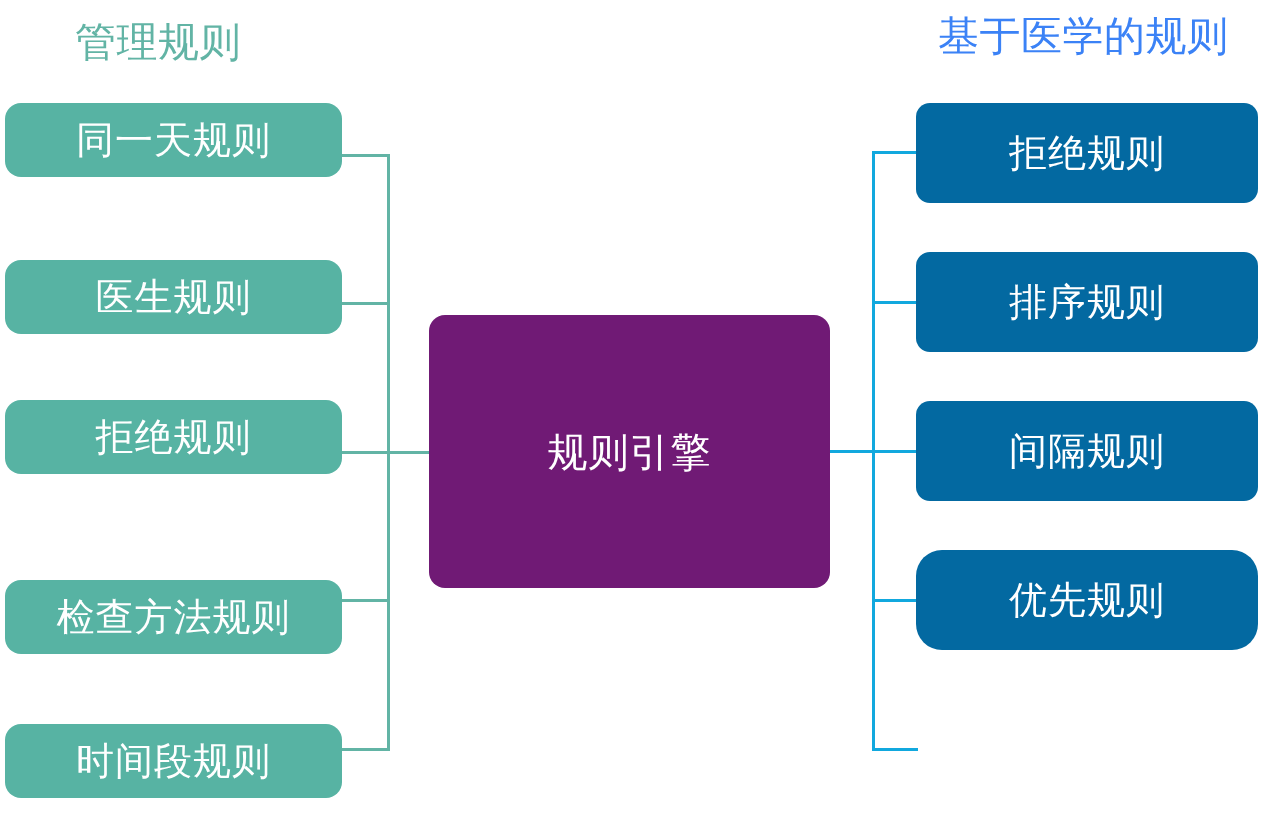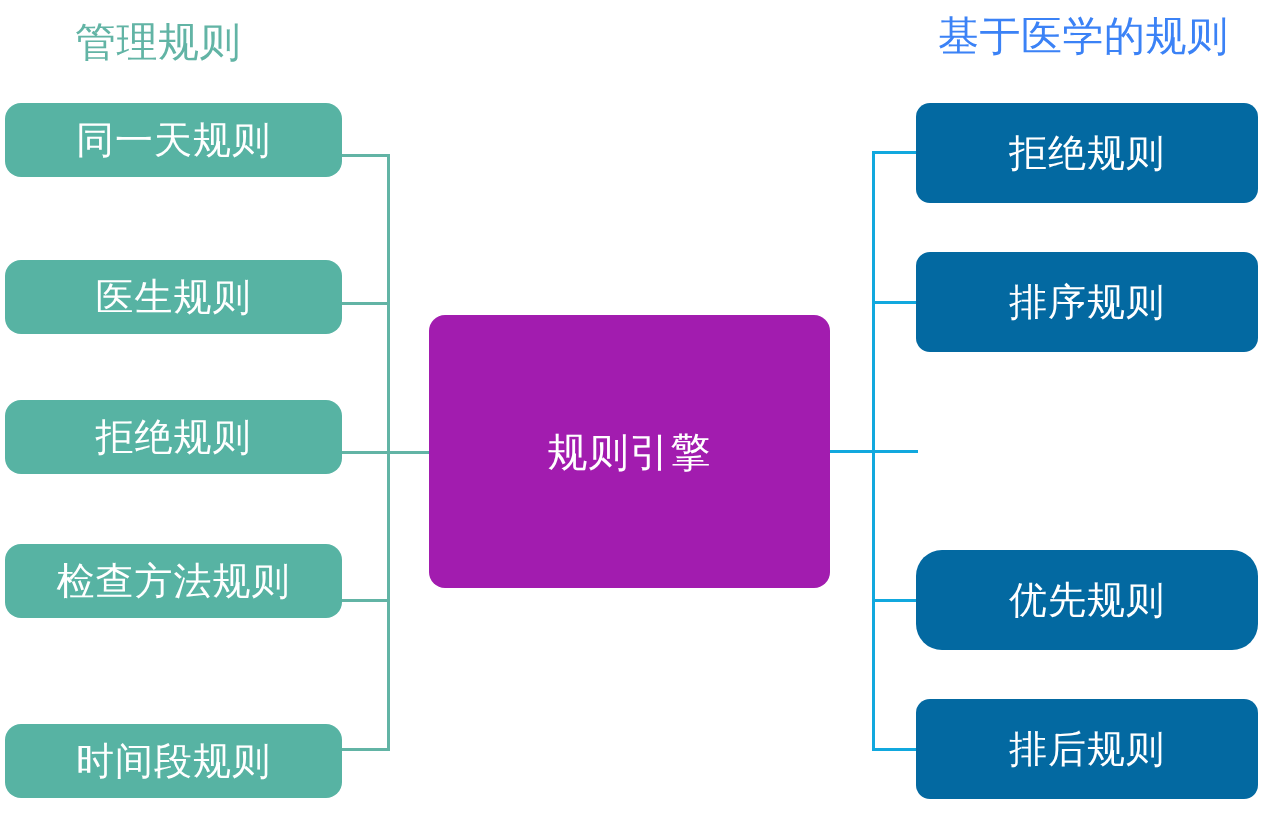--- a/index.html
+++ b/index.html
@@ -40,21 +40,21 @@
     background:#57b3a3;
     border-radius:16px;
   }
   .node.right{
     left:916px;width:342px;height:100px;
     background:#0369a1;
     border-radius:14px;
   }
   #center-node{
     left:429px;top:315px;width:401px;height:273px;
-    background:#a21caf;
+    background:#701a75;
     border-radius:16px;
     font-size:40px;
   }
 
   .spine{position:absolute;}
   .spine.v{width:3px;}
   .spine.h{height:3px;}
   .teal{background:#62b4a5;}
   .cyan{background:#11a8de;}
 </style>
@@ -85,37 +85,37 @@
 
   <div class="node left" style="top:103px;">
     <span>同一天规则</span>
   </div>
   <div class="node left" style="top:260px;">
     <span>医生规则</span>
   </div>
   <div class="node left" style="top:400px;">
     <span>拒绝规则</span>
   </div>
-  <div class="node left" style="top:544px;">
+  <div class="node left" style="top:580px;">
     <span>检查方法规则</span>
   </div>
   <div class="node left" style="top:724px;">
     <span>时间段规则</span>
   </div>
 
   <div class="node" id="center-node">
     <span>规则引擎</span>
   </div>
 
   <div class="node right" style="top:103px;">
     <span>拒绝规则</span>
   </div>
   <div class="node right" style="top:252px;text-align:center;">
     <span>排序规则</span>
   </div>
+  <div class="node right" style="top:401px;">
+    <span>间隔规则</span>
+  </div>
   <div class="node right" style="top:550px;border-radius:26px;">
     <span>优先规则</span>
-  </div>
-  <div class="node right" style="top:699px;">
-    <span>排后规则</span>
   </div>
 
 </div>
 
 </body></html>

